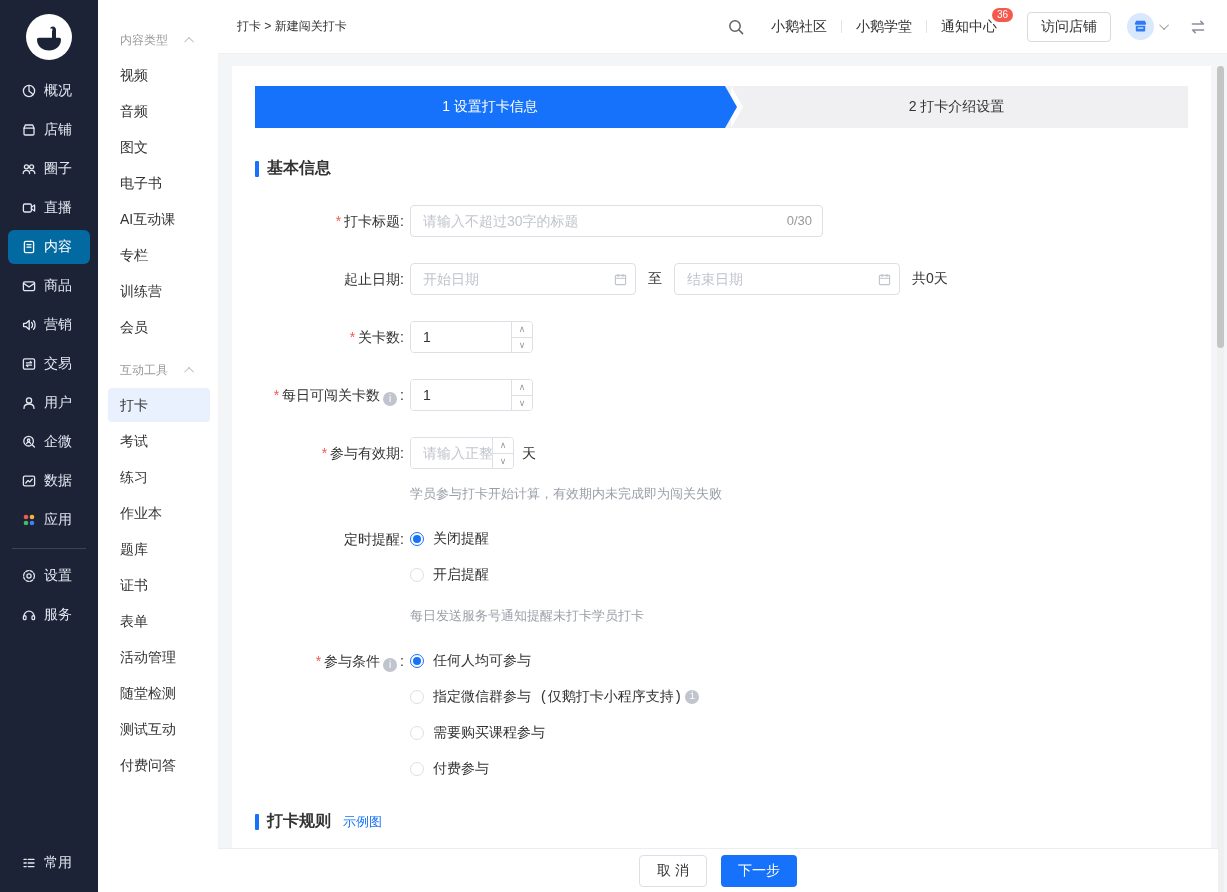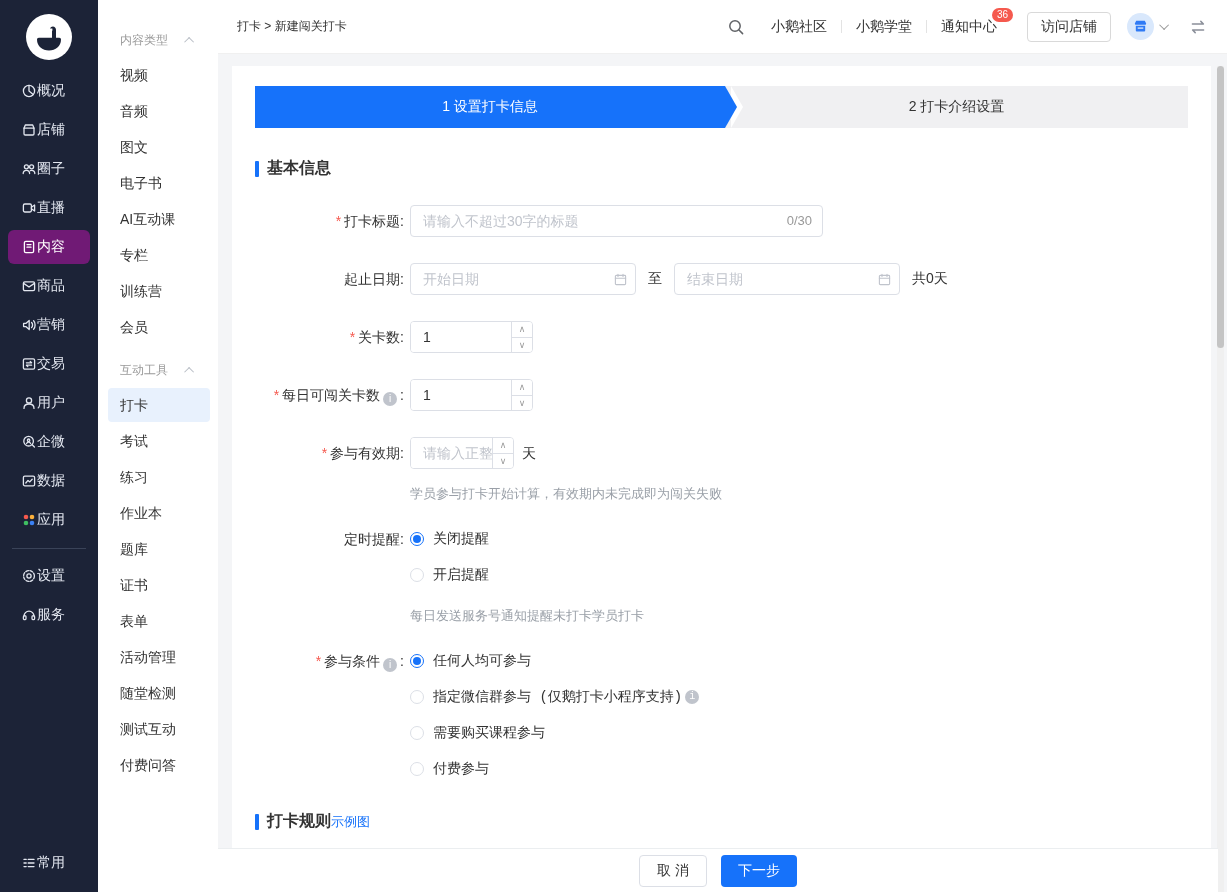--- a/index.html
+++ b/index.html
@@ -3,22 +3,22 @@
 <meta charset="utf-8">
 <style>
   * { margin:0; padding:0; box-sizing:border-box; }
   html,body { width:1227px; height:892px; overflow:hidden; }
   body { font-family:"Liberation Sans","DejaVu Sans",sans-serif; font-size:14px; color:#333; background:#fff; position:relative; }
   svg { display:block; }
 
   
   .left-rail { position:absolute; left:0; top:0; bottom:0; width:98px; background:#1c2337; color:#e3e7f0; display:flex; flex-direction:column; z-index:10; }
   .logo-wrap { width:46px; height:46px; margin:14px auto 12px; cursor:pointer; }
-  .rail-item { display:flex; align-items:center; height:34px; margin:2px 8px 3px; padding-left:13px; border-radius:6px; font-size:14px; cursor:pointer; flex:none; }
-  .rail-item.active { background:#701a75; color:#fff; }
+  .rail-item { display:flex; align-items:center; gap:7px; height:34px; margin:2px 8px 3px; padding-left:13px; border-radius:6px; font-size:14px; cursor:pointer; flex:none; }
+  .rail-item.active { background:#0369a1; color:#fff; }
   .rail-icon { width:16px; height:16px; flex:none; }
   .rail-divider { border-top:1px solid #3a4358; margin:8px 12px; }
   .rail-spacer { flex:1; }
   .rail-bottom { margin-bottom:12px; }
 
   
   .sub-nav { position:absolute; left:98px; top:0; bottom:0; width:120px; background:#fff; padding-top:30px; z-index:9; }
   .group-title { display:flex; align-items:center; justify-content:space-between; padding:0 24px 0 22px; height:20px; font-size:12px; color:#999; margin-bottom:8px; cursor:pointer; }
   .caret-up { width:7px; height:7px; border-left:1px solid #b9bec6; border-top:1px solid #b9bec6; transform:rotate(45deg) translateY(2px); }
   .sub-item { height:34px; line-height:34px; margin:2px 8px 2px 10px; padding-left:12px; border-radius:4px; font-size:14px; color:#333; cursor:pointer; }
@@ -51,21 +51,21 @@
   .wstep { display:flex; align-items:center; justify-content:center; font-size:14px; cursor:pointer; }
   .wstep1 { flex:0 0 470px; background:#1672fa; color:#fff; position:relative; z-index:2; }
   .wstep1::before { content:""; position:absolute; left:100%; top:0; margin-left:6px; border:21px solid transparent; border-left:12px solid #fff; border-right-width:0; z-index:1; }
   .wstep1::after { content:""; position:absolute; left:100%; top:0; border:21px solid transparent; border-left:12px solid #1672fa; border-right-width:0; z-index:2; }
   .wstep2 { flex:1; background:#f0f0f2; color:#333; }
 
   
   .section-hd { display:flex; align-items:center; margin-bottom:26px; }
   .section-bar { width:4px; height:16px; background:#1672fa; border-radius:1px; margin-right:8px; }
   .section-title { font-size:16px; font-weight:bold; color:#333; }
-  .example-link { font-size:13px; color:#1672fa; cursor:pointer; }
+  .example-link { margin-left:12px; font-size:13px; color:#1672fa; cursor:pointer; }
 
   .frow { display:flex; margin-bottom:26px; }
   .flabel { width:149px; flex:none; text-align:right; font-size:14px; color:#333; line-height:32px; white-space:nowrap; }
   .frow-radio .flabel { line-height:20px; }
   .req { color:#f5594e; margin-right:3px; }
   .fctrl { margin-left:6px; }
 
   input { font-family:inherit; font-size:14px; color:#333; outline:none; }
   input::placeholder { color:#c0c4cc; }
   .inp-wrap { position:relative; width:413px; }

